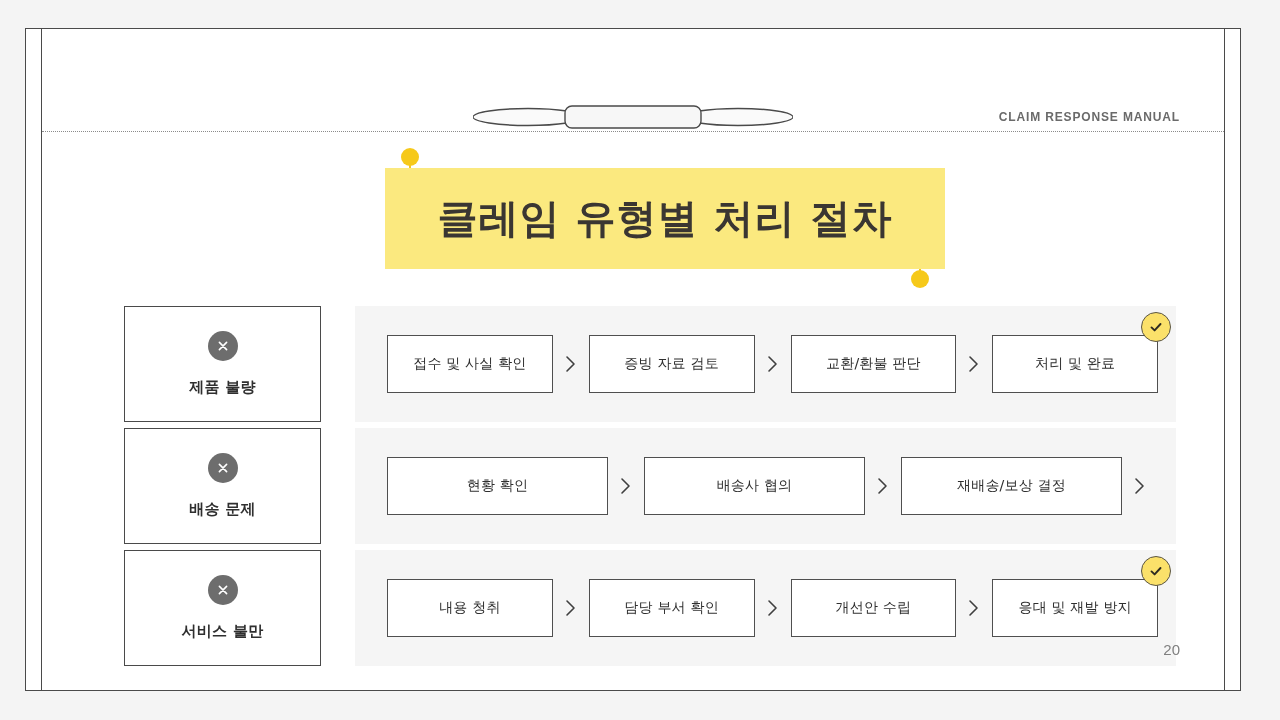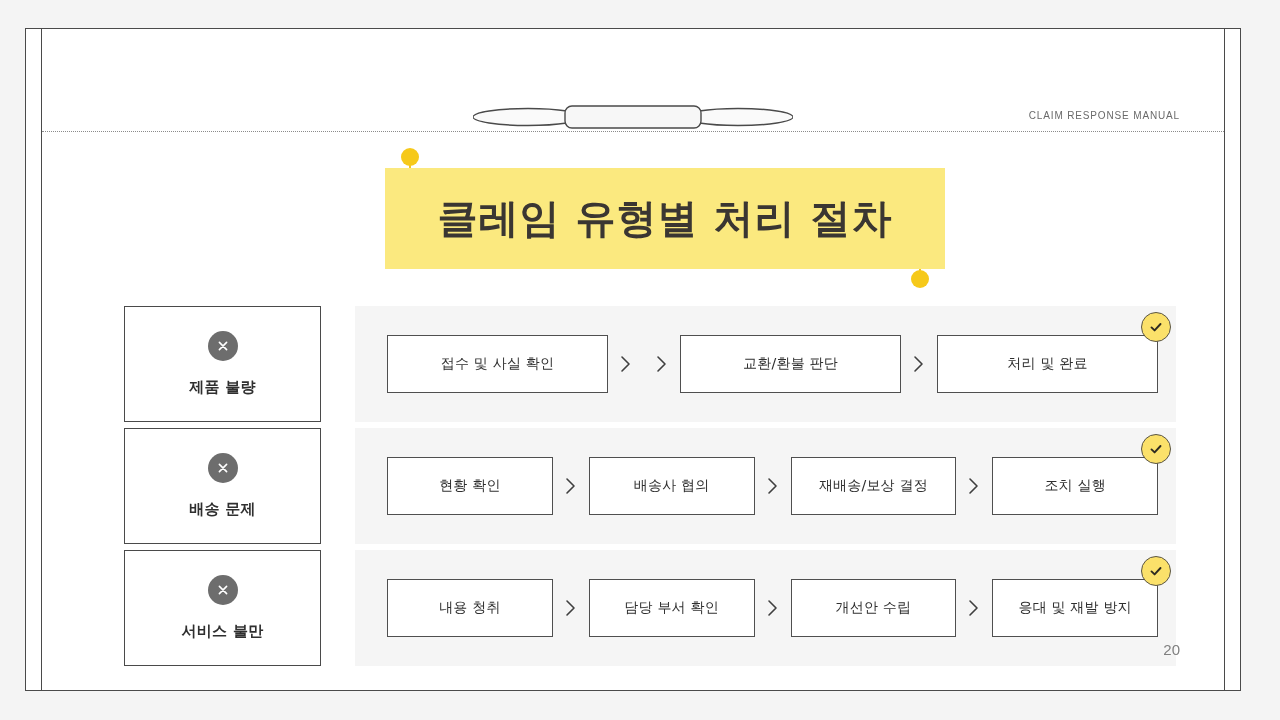--- a/index.html
+++ b/index.html
@@ -67,23 +67,24 @@
   .brand-logo { width: 32px; height: 32px; display: block; }
   .brand-name {
     font-size: 11.5px;
     letter-spacing: 0.9px;
     color: #4a4a4a;
   }
   .header-right {
     position: absolute;
     right: 44px;
     top: 81px;
-    font-size: 10px;
+    font-size: 12px;
     letter-spacing: 0.85px;
     color: #6a6a6a;
+    font-weight: bold;
   }
   .ribbon {
     position: absolute;
     left: 50%;
     top: 72px;
     transform: translateX(-50%);
     width: 320px;
     height: 32px;
   }
   .divider {
@@ -311,20 +312,23 @@
         </div>
         <div class="steps">
           <div class="step">
             <span class="step-label">접수 및 사실 확인</span>
           </div>
           <div class="chev">
             <svg width="12" height="18" viewBox="0 0 12 18">
                 <path d="M2 2 L9 9 L2 16" fill="none" stroke="#3f3f3f" stroke-width="1.6" stroke-linecap="round" stroke-linejoin="round"></path>
               </svg>
           </div>
+          <div class="step">
+            <span class="step-label">증빙 자료 검토</span>
+          </div>
           <div class="chev">
             <svg width="12" height="18" viewBox="0 0 12 18">
                 <path d="M2 2 L9 9 L2 16" fill="none" stroke="#3f3f3f" stroke-width="1.6" stroke-linecap="round" stroke-linejoin="round"></path>
               </svg>
           </div>
           <div class="step">
             <span class="step-label">교환/환불 판단</span>
           </div>
           <div class="chev">
             <svg width="12" height="18" viewBox="0 0 12 18">
@@ -370,28 +374,20 @@
               </svg>
           </div>
           <div class="step">
             <span class="step-label">재배송/보상 결정</span>
           </div>
           <div class="chev">
             <svg width="12" height="18" viewBox="0 0 12 18">
                 <path d="M2 2 L9 9 L2 16" fill="none" stroke="#3f3f3f" stroke-width="1.6" stroke-linecap="round" stroke-linejoin="round"></path>
               </svg>
           </div>
-          <div class="step">
-            <span class="step-label">조치 실행</span>
-            <span class="check-badge">
-              <svg width="16" height="16" viewBox="0 0 16 16">
-                  <path d="M3.5 8.4 L6.6 11.4 L12.5 5" fill="none" stroke="#2e2b21" stroke-width="1.9" stroke-linecap="round" stroke-linejoin="round"></path>
-                </svg>
-            </span>
-          </div>
         </div>
       </div>
 
       <div class="row">
         <div class="row-strip"></div>
         <div class="category">
           <span class="cat-icon">
             <svg width="14" height="14" viewBox="0 0 14 14">
               <path d="M3.4 3.4 L10.6 10.6 M10.6 3.4 L3.4 10.6" stroke="#ffffff" stroke-width="1.6" stroke-linecap="round"></path>
             </svg>

